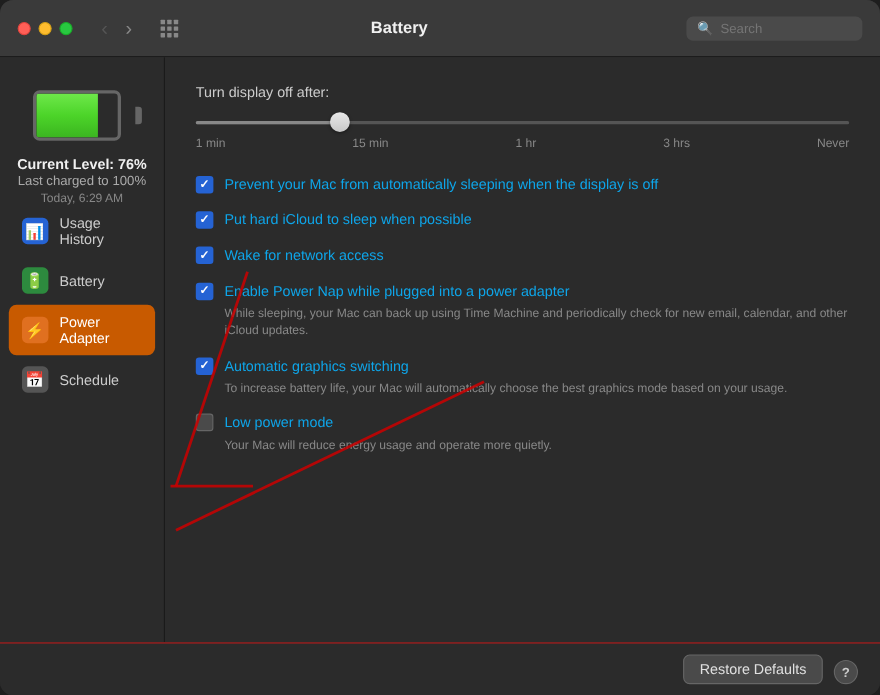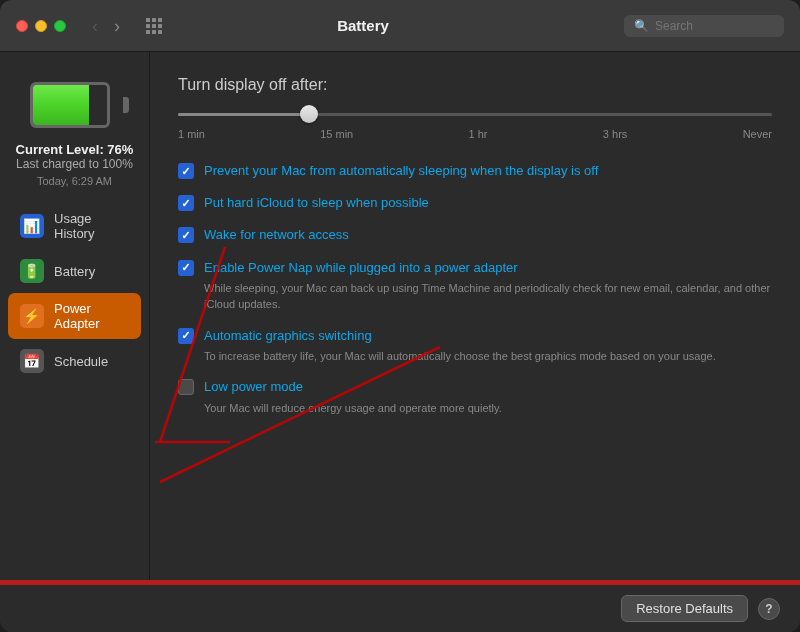--- a/index.html
+++ b/index.html
@@ -182,21 +182,20 @@
       font-weight: 600;
       color: #f0f0f0;
     }
     .battery-charged {
       font-size: 12px;
       color: #aaa;
     }
     .battery-time {
       font-size: 11px;
       color: #888;
-      margin-bottom: 16px;
     }
 
     .sidebar-nav {
       width: 100%;
       padding: 0 8px;
       display: flex;
       flex-direction: column;
       gap: 2px;
     }
 
@@ -232,21 +231,21 @@
 
     
     .content {
       flex: 1;
       padding: 24px 28px;
       overflow-y: auto;
       background: #2b2b2b;
     }
 
     .section-label {
-      font-size: 16px;
+      font-size: 13px;
       color: #ccc;
       margin-bottom: 10px;
     }
 
     
     .slider-container {
       margin-bottom: 22px;
     }
 
     .slider-track {
@@ -335,25 +334,25 @@
       font-size: 11px;
       color: #888;
       margin-top: 3px;
       line-height: 1.5;
     }
 
     
     .bottom-bar {
       display: flex;
       justify-content: flex-end;
-      align-items: center;
+      align-items: flex-end;
       padding: 10px 20px;
       gap: 10px;
       background: #2b2b2b;
-      border-top: 5px solid #b91c1c;
+      border-top: 1px solid #b91c1c;
       flex-shrink: 0;
     }
 
     .restore-btn {
       background: #4a4a4a;
       border: 1px solid #666;
       border-radius: 6px;
       color: #e0e0e0;
       font-size: 13px;
       padding: 5px 14px;

